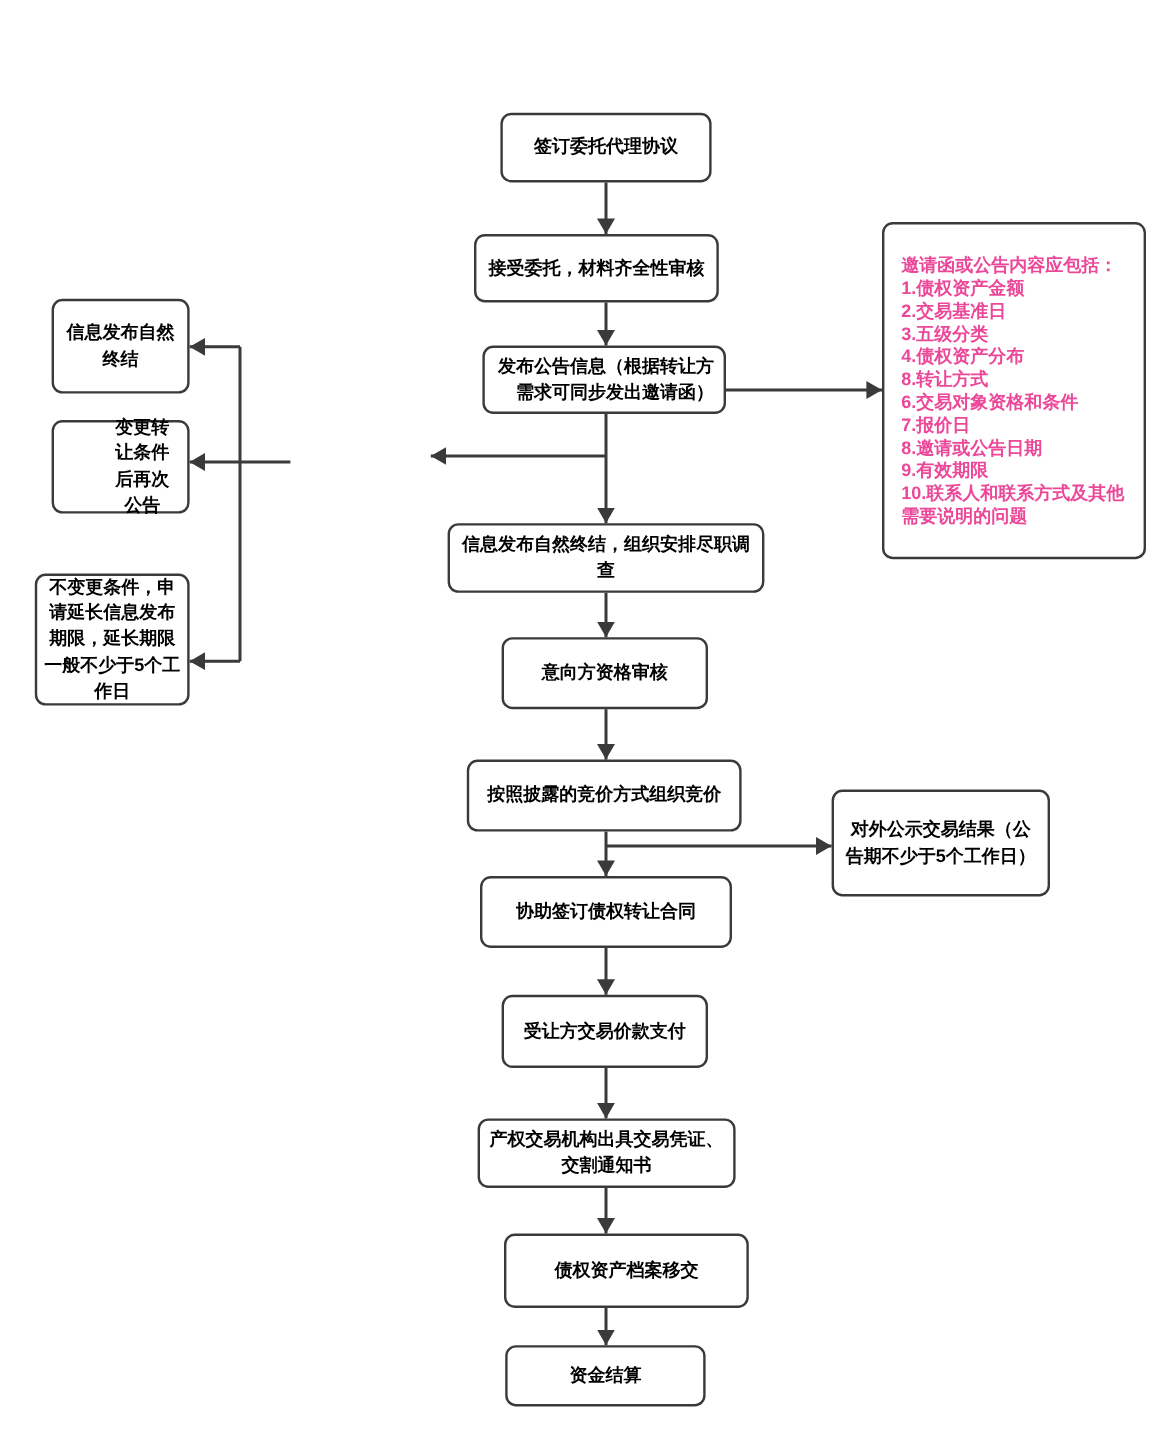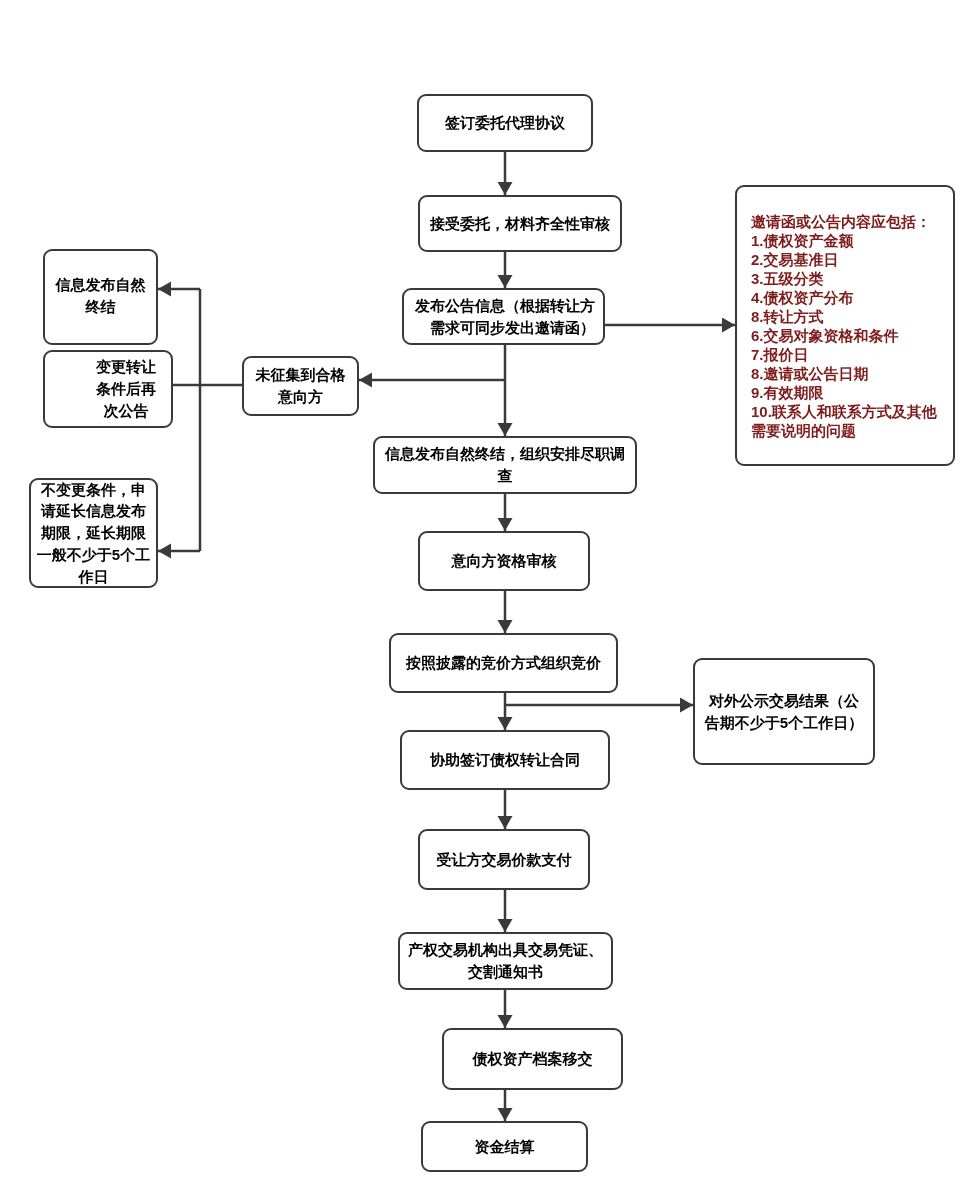--- a/index.html
+++ b/index.html
@@ -40,21 +40,21 @@
     padding: 4px 8px;
   }
   .note {
     position: absolute;
     border: 2.5px solid #3a3a3a;
     border-radius: 9px;
     background: #ffffff;
     font-weight: bold;
     font-size: 15px;
     line-height: 19px;
-    color: #7f1d1d;
+    color: #ec4899;
     padding: 10px 10px 10px 14px;
     text-align: left;
     display: flex;
     flex-direction: column;
     justify-content: center;
   }
   .note .line { display: block; }
 </style>
 </head>
 <body>
@@ -88,21 +88,21 @@
     <line x1="200" y1="289" x2="158" y2="289" marker-end="url(#ah)"></line>
     <line x1="200" y1="551" x2="158" y2="551" marker-end="url(#ah)"></line>
 
     <path class="wire" d="M505,705 L693,705" marker-end="url(#ah)"></path>
   </svg>
 
   <div class="node" style="left:417px; top:94px; width:176px; height:58px;">
     <span>签订委托代理协议</span>
   </div>
 
-  <div class="node" style="left:418px; top:195px; width:204px; height:57px;">
+  <div class="node" style="left:395px; top:195px; width:204px; height:57px;">
     <span>接受委托，材料齐全性审核</span>
   </div>
 
   <div class="node" style="left:402px; top:288px; width:203px; height:57px;text-align:right;">
     <span>发布公告信息（根据转让方需求可同步发出邀请函）</span>
   </div>
 
   <div class="node" style="left:373px; top:436px; width:264px; height:58px;">
     <span>信息发布自然终结，组织安排尽职调查</span>
   </div>
@@ -120,55 +120,52 @@
   </div>
 
   <div class="node" style="left:398px; top:932px; width:215px; height:58px;">
     <span>产权交易机构出具交易凭证、交割通知书</span>
   </div>
 
   <div class="node" style="left:418px; top:829px; width:172px; height:61px;">
     <span>受让方交易价款支付</span>
   </div>
 
-  <div class="node" style="left:442px; top:1028px; width:181px; height:62px;">
+  <div class="node" style="left:420px; top:1028px; width:204px; height:62px;">
     <span>债权资产档案移交</span>
   </div>
 
   <div class="node" style="left:421px; top:1121px; width:167px; height:51px;">
     <span>资金结算</span>
   </div>
 
-  <div class="node" style="left:43px; top:249px; width:115px; height:96px;font-family:Liberation Serif, serif;">
+  <div class="node" style="left:43px; top:249px; width:115px; height:79px;">
     <span>信息发布自然终结</span>
   </div>
 
-  <div class="node" style="left:43px; top:350px; width:130px; height:78px;padding-left:44px;">
+  <div class="node" style="left:43px; top:350px; width:115px; height:78px;padding-left:44px;">
     <span>变更转让条件后再次公告</span>
   </div>
 
   <div class="node" style="left:29px; top:478px; width:129px; height:110px; padding:4px 5px;">
     <span>不变更条件，申请延长信息发布期限，延长期限一般不少于5个工作日</span>
   </div>
 
-  <div class="node" style="left:242px; top:356px; width:117px; height:60px;">
-    <span>未征集到合格意向方</span>
-  </div>
 
   <div class="note" style="left:735px; top:185px; width:220px; height:281px;">
     <span class="line">邀请函或公告内容应包括：</span>
     <span class="line">1.债权资产金额</span>
     <span class="line">2.交易基准日</span>
     <span class="line">3.五级分类</span>
     <span class="line">4.债权资产分布</span>
     <span class="line">8.转让方式</span>
     <span class="line">6.交易对象资格和条件</span>
     <span class="line">7.报价日</span>
     <span class="line">8.邀请或公告日期</span>
     <span class="line">9.有效期限</span>
     <span class="line">10.联系人和联系方式及其他需要说明的问题</span>
   </div>
 
-  <div class="node" style="left:693px; top:658px; width:182px; height:107px;">
+  <div class="node" style="left:693px; top:658px; width:182px; height:89px;">
     <span>对外公示交易结果（公告期不少于5个工作日）</span>
   </div>
 
 </div>
 
 </body></html>

